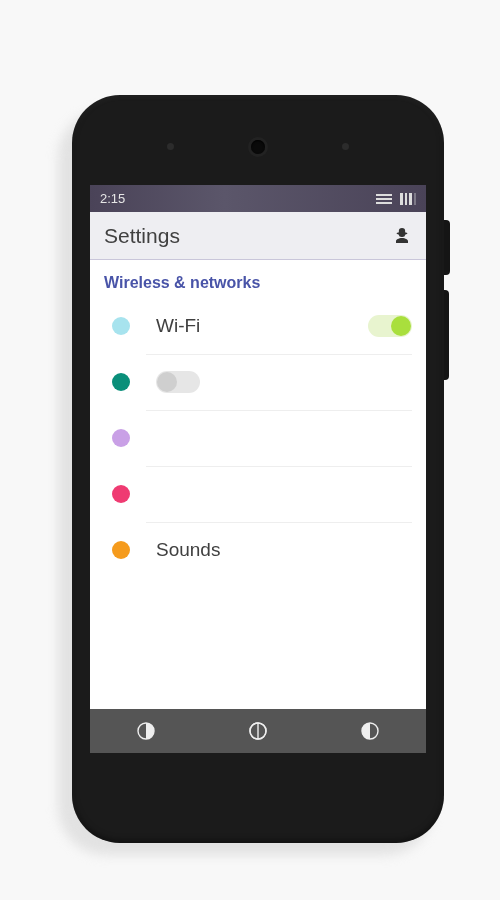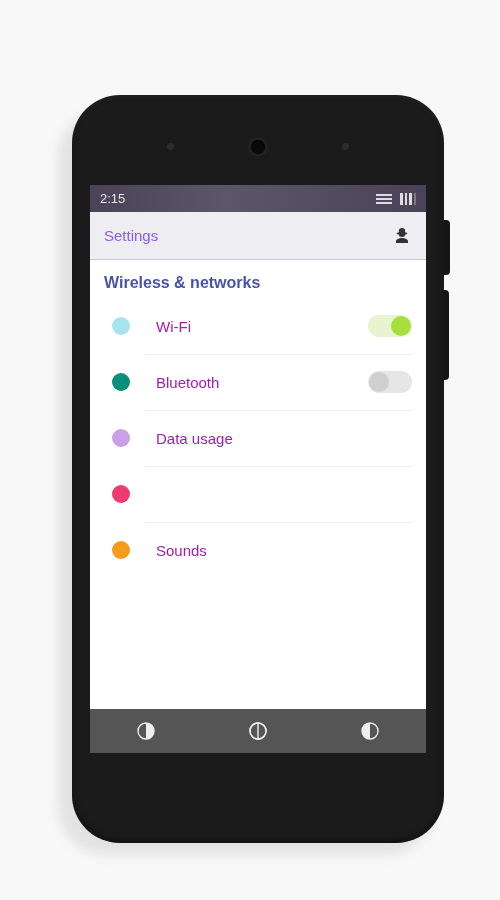--- a/index.html
+++ b/index.html
@@ -79,22 +79,22 @@
 
   
   .app-header {
     height: 48px;
     background: #eeeef2;
     border-bottom: 1px solid #c9c6da;
     display: flex; align-items: center;
     padding: 0 14px;
   }
   .app-header .title {
-    font-size: 15px;
-    color: #8b5cf6;
+    font-size: 21px;
+    color: #404040;
     font-weight: 400;
     flex: 1;
   }
   .avatar-icon { width:20px; }
   .avatar-icon svg { display:block; }
 
   
   .content { flex:1; overflow:hidden; background:#fff; }
   .section-title {
     color: #4954a8;
@@ -111,21 +111,21 @@
   .row + .row::before,
   .row.div::before {
     content:"";
     position:absolute; left:56px; right:14px; top:0;
     height:1px; background:#eee;
   }
   .bullet {
     width:18px; height:18px; border-radius:50%;
     flex:0 0 18px; margin-right:26px;
   }
-  .row .label { font-size:15px; color:#a21caf; flex:1; }
+  .row .label { font-size:19px; color:#404040; flex:1; }
   .toggle {
     width:44px; height:22px; border-radius:11px;
     background:#e6e6e6; position:relative; flex:0 0 44px;
   }
   .toggle .knob{
     position:absolute; top:1px; width:20px; height:20px;
     border-radius:50%; background:#cfcfcf;
     transition:none;
   }
   .toggle.on .knob{ right:1px; background:#a9df3d; }
@@ -189,30 +189,28 @@
       <div class="row">
         <span class="bullet" style="background:#a7e3ee"></span>
         <span class="label">Wi-Fi</span>
         <span class="toggle on">
             <span class="knob"></span>
           </span>
       </div>
 
       <div class="row">
         <span class="bullet" style="background:#0a8f7a"></span>
-        <span class="label">Bluetooth</span>
         <span class="toggle off">
             <span class="knob"></span>
           </span>
       </div>
 
 
       <div class="row">
         <span class="bullet" style="background:#c9a0e6"></span>
-        <span class="label">Data usage</span>
       </div>
 
       <div class="row">
         <span class="bullet" style="background:#ef3b72"></span>
       </div>
 
 
       <div class="row">
         <span class="bullet" style="background:#f59b1d"></span>
         <span class="label">Sounds</span>

